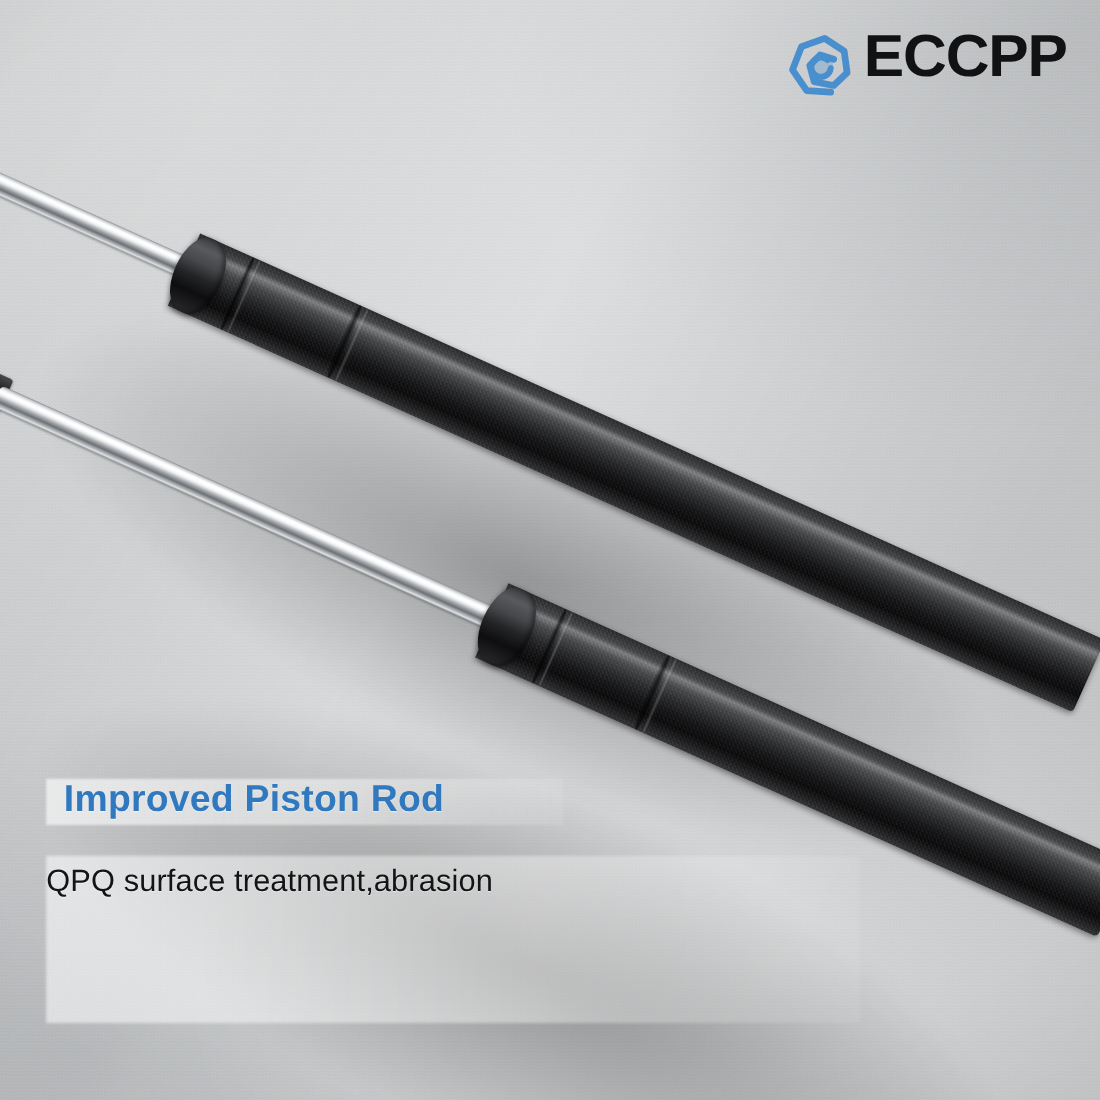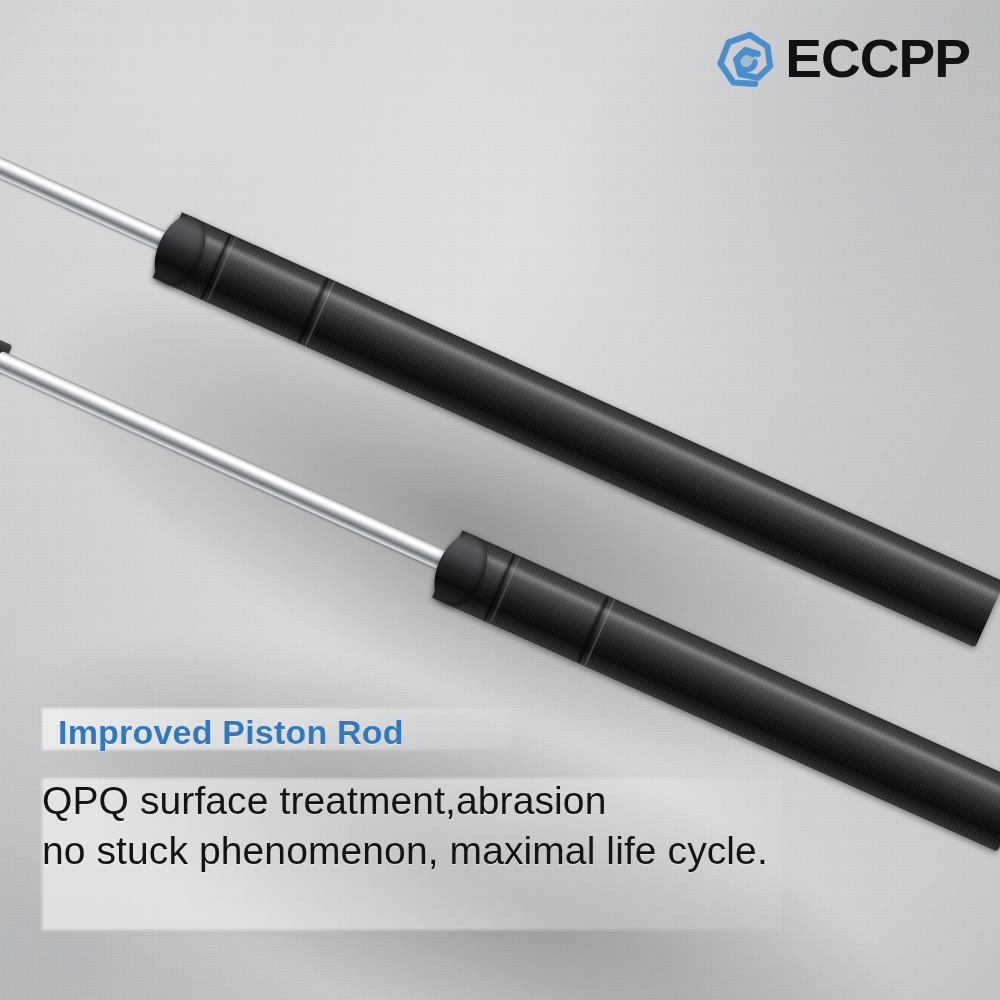--- a/index.html
+++ b/index.html
@@ -168,41 +168,41 @@
     background: radial-gradient(closest-side, rgba(0,0,0,.30), rgba(0,0,0,0));
     filter: blur(6px);
   }
 
   
   .logo {
     position: absolute;
     top: 24px;
     right: 32px;
     display: flex;
-    align-items: center;
+    align-items: flex-start;
     gap: 6px;
   }
   .logo-mark { width: 68px; height: 68px; display: block; }
   .logo-word {
     font-family: "Liberation Sans", sans-serif;
     font-weight: 700;
     font-size: 54px;
     letter-spacing: -1px;
     color: #111214;
     line-height: 1;
     transform: scaleX(1.02);
   }
 
   
   .caption { position: absolute; left: 0; top: 700px; width: 1000px; }
   .headline-wrap {
     position: relative;
     height: 52px;
     display: flex;
-    align-items: flex-end;
+    align-items: center;
   }
   .headline-band {
     position: absolute;
     left: 42px;
     top: 8px;
     width: 470px;
     height: 42px;
     background: linear-gradient(to right,
       rgba(255,255,255,.62) 0%,
       rgba(255,255,255,.48) 55%,
@@ -227,21 +227,21 @@
     background: linear-gradient(to right,
       rgba(255,255,255,.55) 0%,
       rgba(255,255,255,.40) 60%,
       rgba(255,255,255,.08) 100%);
     filter: blur(1.5px);
   }
   .body-lines {
     position: relative;
     margin-top: 24px;
     margin-left: 42px;
-    font-size: 39px;
+    font-size: 28px;
     color: #131416;
     line-height: 50px;
     letter-spacing: .1px;
     text-shadow: 0 1px 0 rgba(255,255,255,.5);
   }
   .body-lines div { white-space: nowrap; }
 </style>
 </head>
 <body>
 
@@ -313,17 +313,16 @@
 
     <div class="headline-wrap">
       <div class="headline-band"></div>
       <div class="headline">Improved Piston Rod</div>
     </div>
 
     <div class="body-band"></div>
 
     <div class="body-lines">
       <div>QPQ surface treatment,abrasion</div>
-      <div>no stuck phenomenon, maximal life cycle.</div>
     </div>
   </div>
 
 </div>
 
 </body></html>

